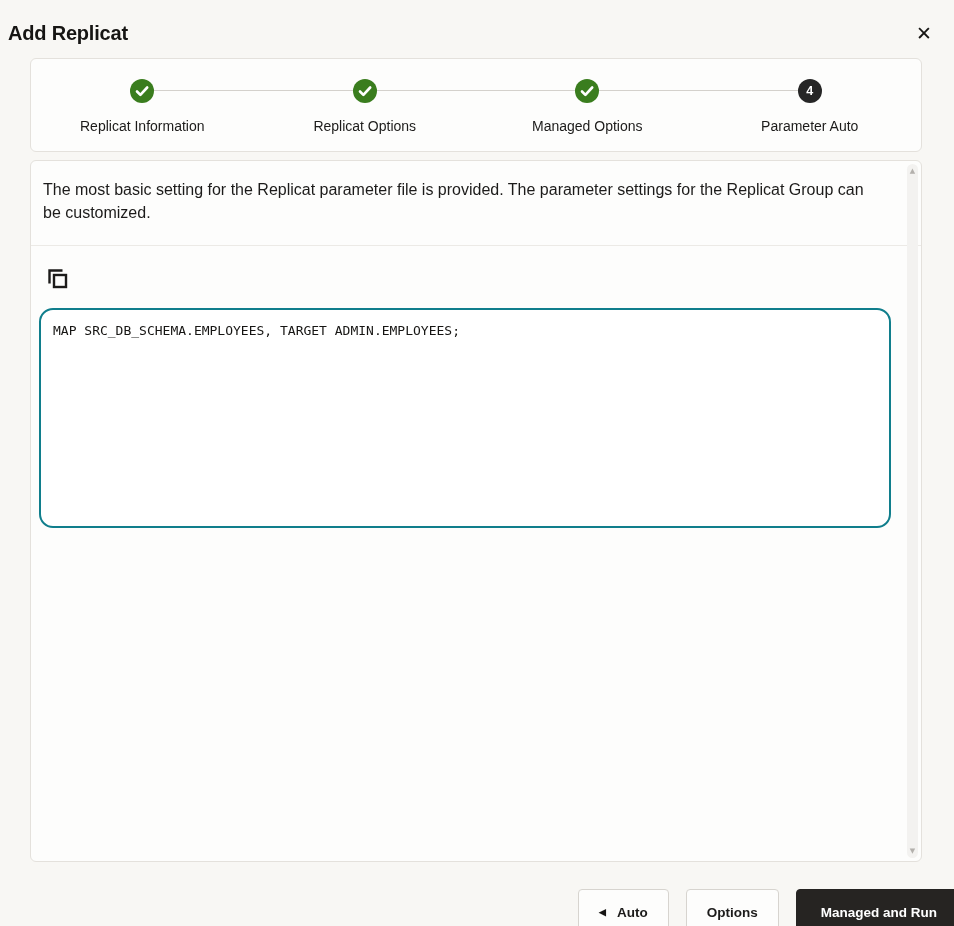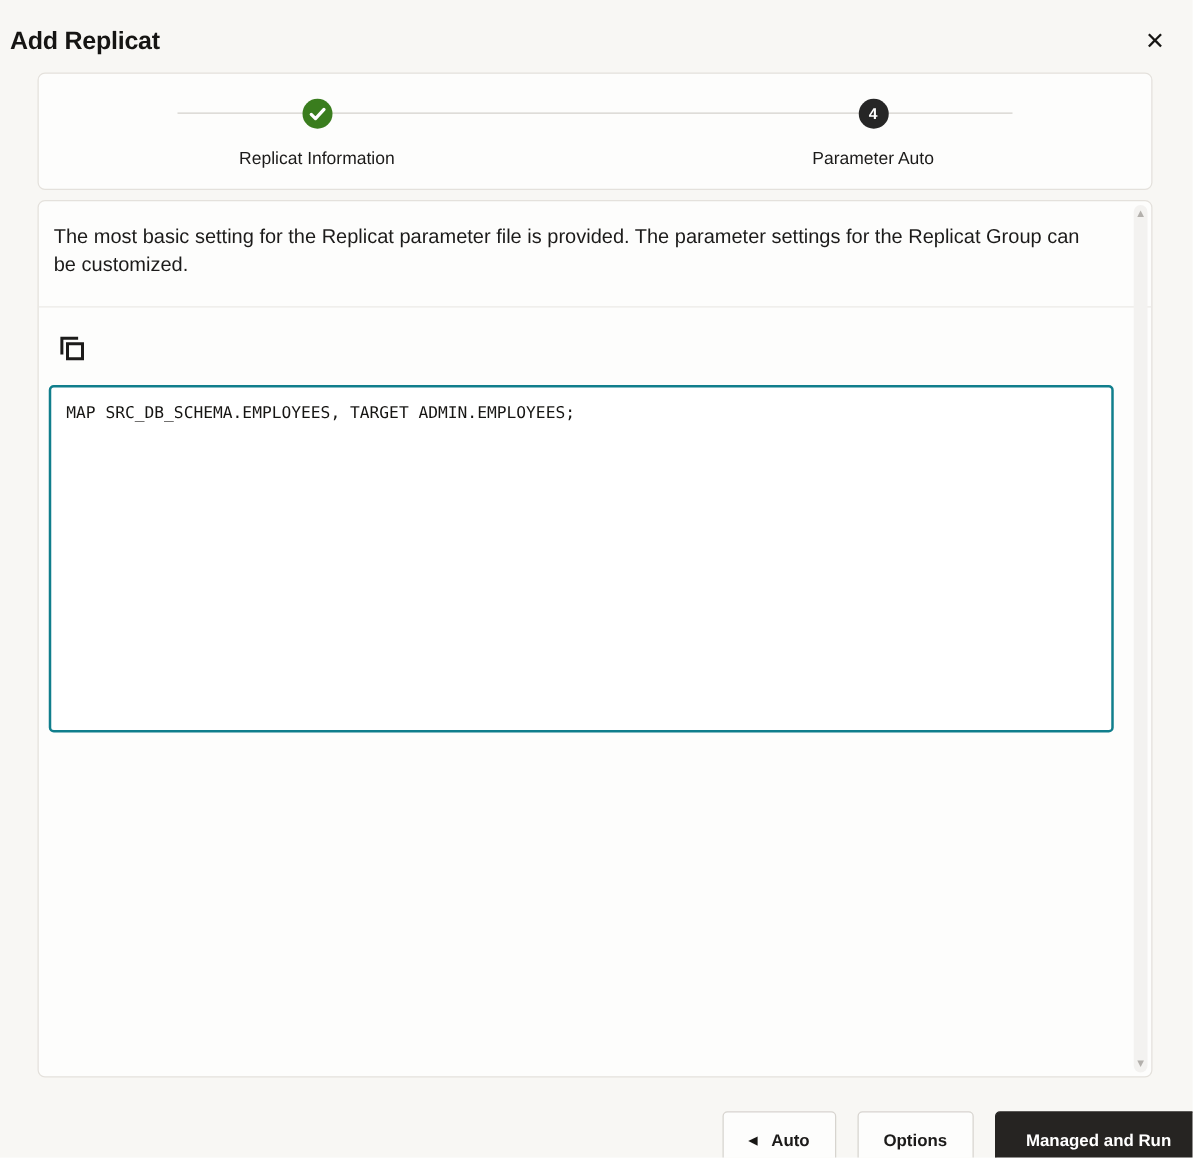--- a/index.html
+++ b/index.html
@@ -46,22 +46,22 @@
   .divider { border:none; border-top:1px solid #eceae6; margin:21px 0 0 0; }
   .copy-btn {
     margin:20px 0 9px 14px; background:none; border:none; padding:2px; cursor:pointer; display:inline-flex;
   }
   .param-readonly {
     margin:2px 30px 0 8px; background:#f1f0ee; border:1px solid #d9d6d1; border-radius:4px;
     padding:11px 14px; font-family:"DejaVu Sans Mono", monospace; font-size:13px; line-height:1.48;
     color:#8f8e8c; white-space:pre-wrap; overflow:hidden;
   }
   .param-editor {
-    display:block; margin:7px 30px 0 8px; width:calc(100% - 38px); height:278px;
-    border:2px solid #107e8c; border-radius:4px; background:#fff;
+    display:block; margin:7px 30px 0 8px; width:calc(100% - 38px); height:220px;
+    border:2px solid #107e8c; border-radius:14px; background:#fff;
     padding:11px 12px; font-family:"DejaVu Sans Mono", monospace; font-size:13px; line-height:1.48;
     color:#161513; resize:none; outline:none;
   }
 
   
   .scrollbar {
     position:absolute; top:3px; right:3px; bottom:3px; width:11px;
     background:#f3f2f0; border-radius:6px;
   }
   .sb-arrow {
@@ -102,21 +102,37 @@
 
     <div class="step">
       <div class="step-circle complete">
         <svg width="24" height="24" viewBox="0 0 24 24">
           <path d="M7 12.5l3.4 3.4 6.8-7.4" stroke="#ffffff" stroke-width="2.6" fill="none" stroke-linecap="round" stroke-linejoin="round"></path>
         </svg>
       </div>
       <div class="step-label">Replicat Information</div>
     </div>
 
+    <div class="step">
+      <div class="step-circle complete">
+        <svg width="24" height="24" viewBox="0 0 24 24">
+          <path d="M7 12.5l3.4 3.4 6.8-7.4" stroke="#ffffff" stroke-width="2.6" fill="none" stroke-linecap="round" stroke-linejoin="round"></path>
+        </svg>
+      </div>
+      <div class="step-label">Replicat Options</div>
+    </div>
 
+    <div class="step">
+      <div class="step-circle complete">
+        <svg width="24" height="24" viewBox="0 0 24 24">
+          <path d="M7 12.5l3.4 3.4 6.8-7.4" stroke="#ffffff" stroke-width="2.6" fill="none" stroke-linecap="round" stroke-linejoin="round"></path>
+        </svg>
+      </div>
+      <div class="step-label">Managed Options</div>
+    </div>
 
     <div class="step">
       <div class="step-circle current">
         <span>4</span>
       </div>
       <div class="step-label">Parameter Auto</div>
     </div>
 
   </div>
 </div>

